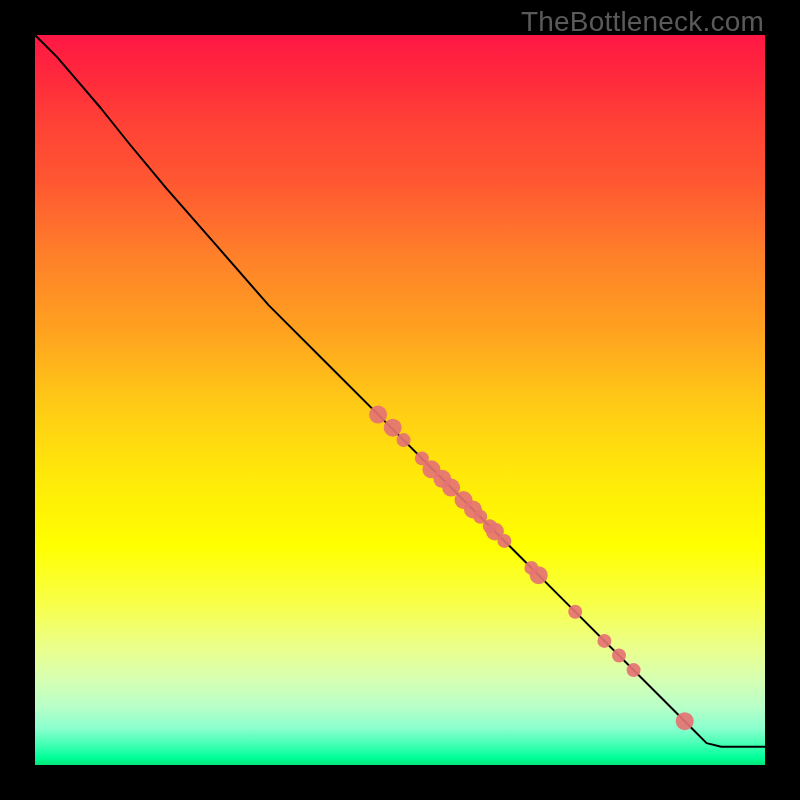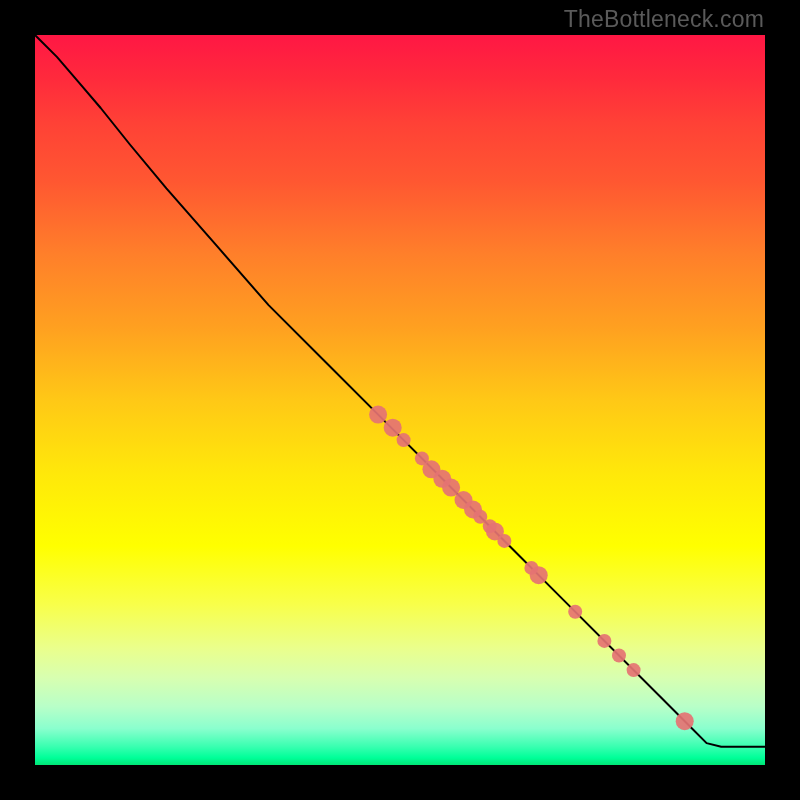--- a/index.html
+++ b/index.html
@@ -42,21 +42,21 @@
       #38ffb0 97.5%,
       #00ff99 99%,
       #00e676 100%
     );
   }
   .watermark {
     position: absolute;
     top: 6px;
     right: 36px;
     color: #5a5a5a;
-    font-size: 23px;
+    font-size: 28px;
     font-weight: 500;
     letter-spacing: 0.2px;
   }
   svg.overlay {
     position: absolute;
     left: 0;
     top: 0;
     width: 100%;
     height: 100%;
   }

